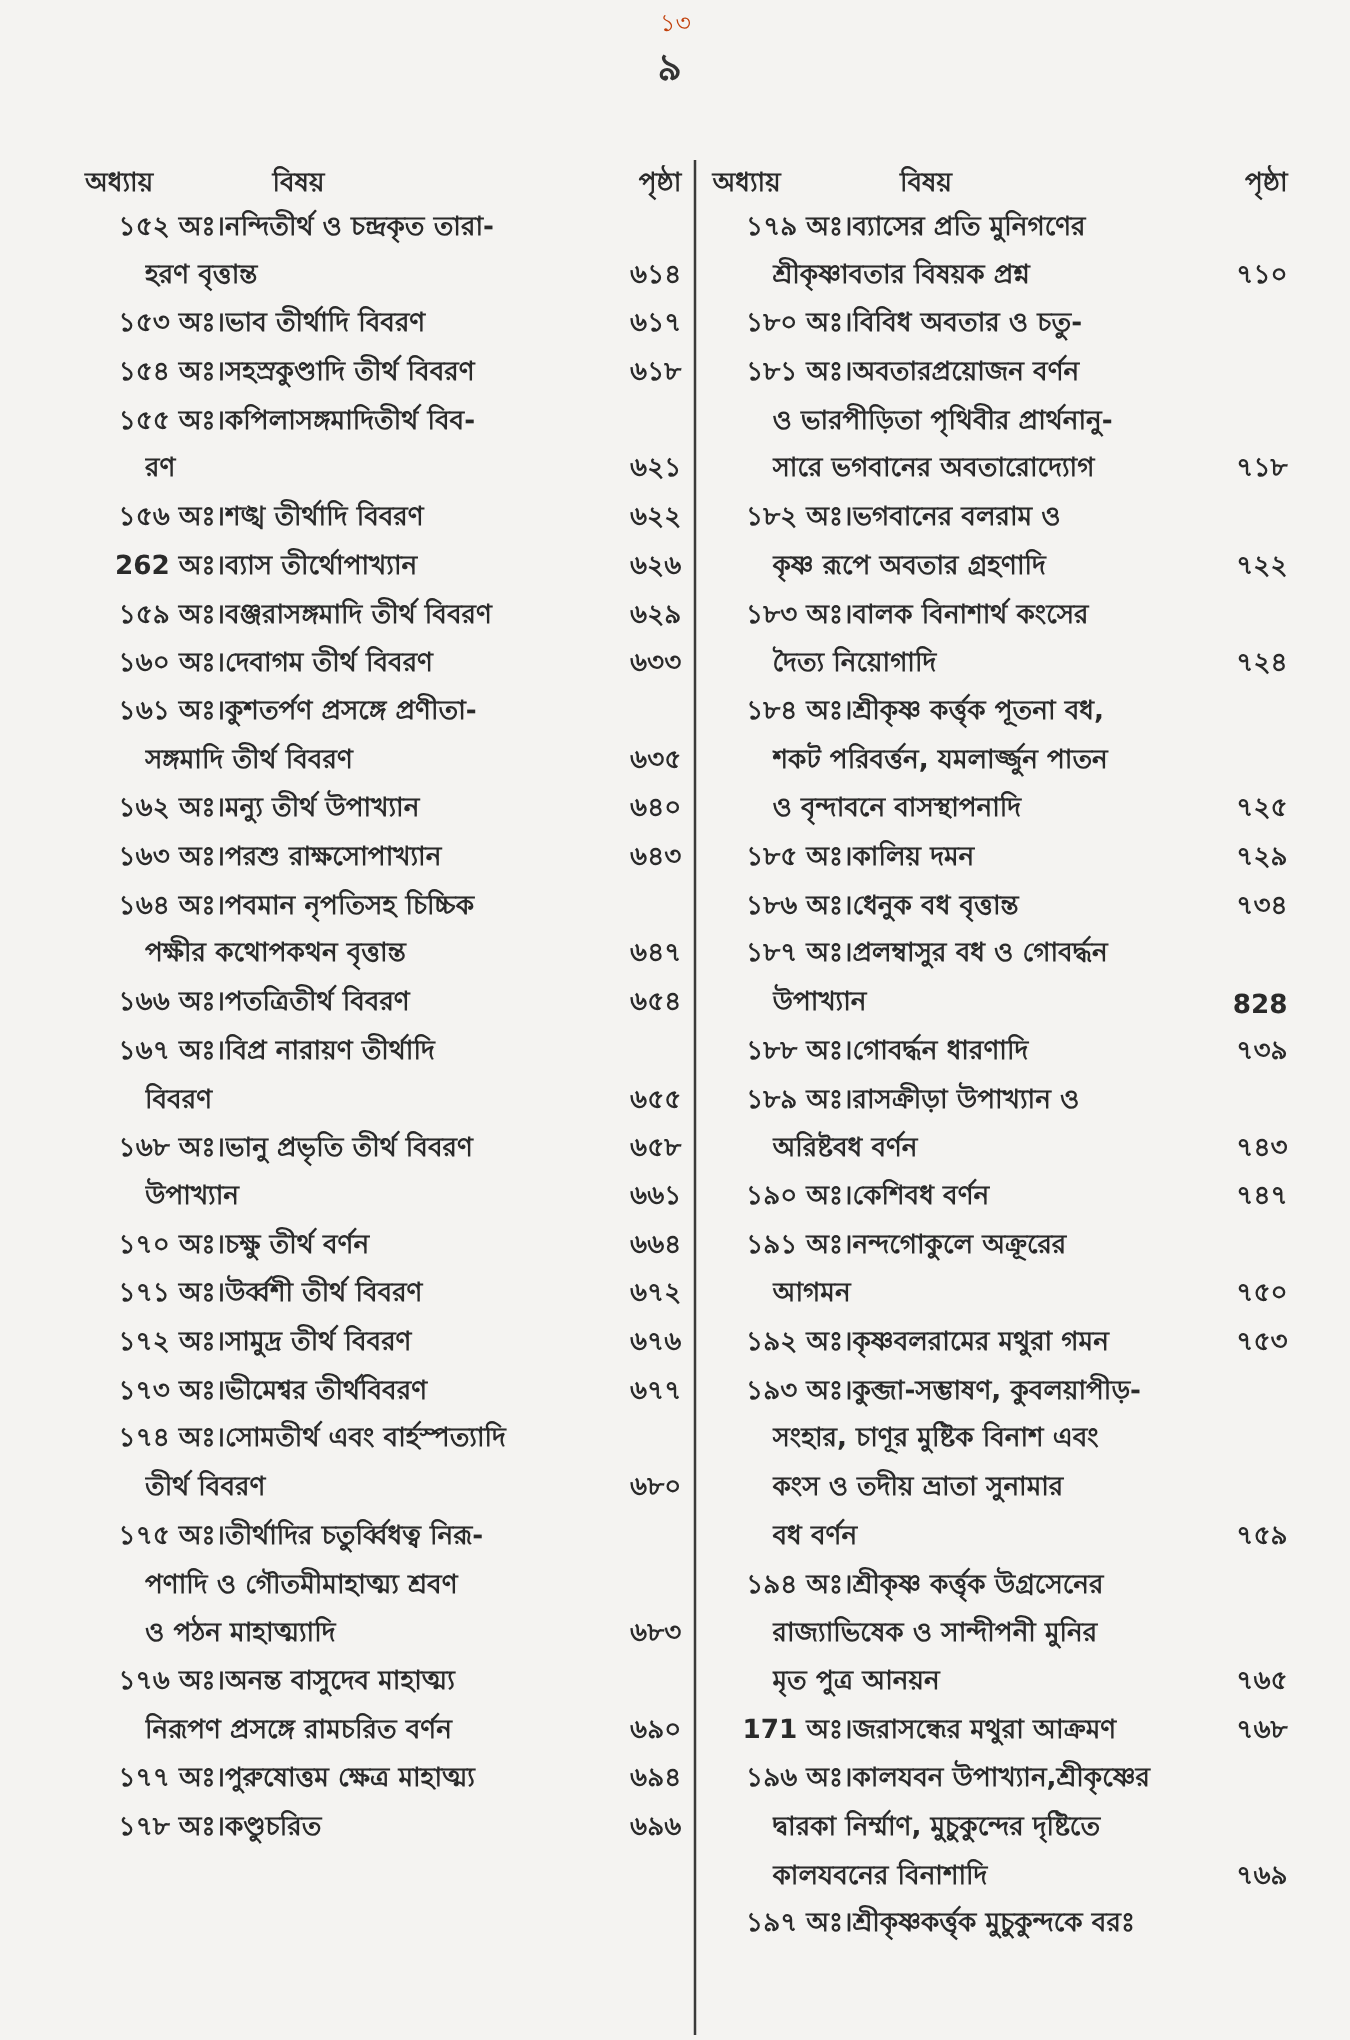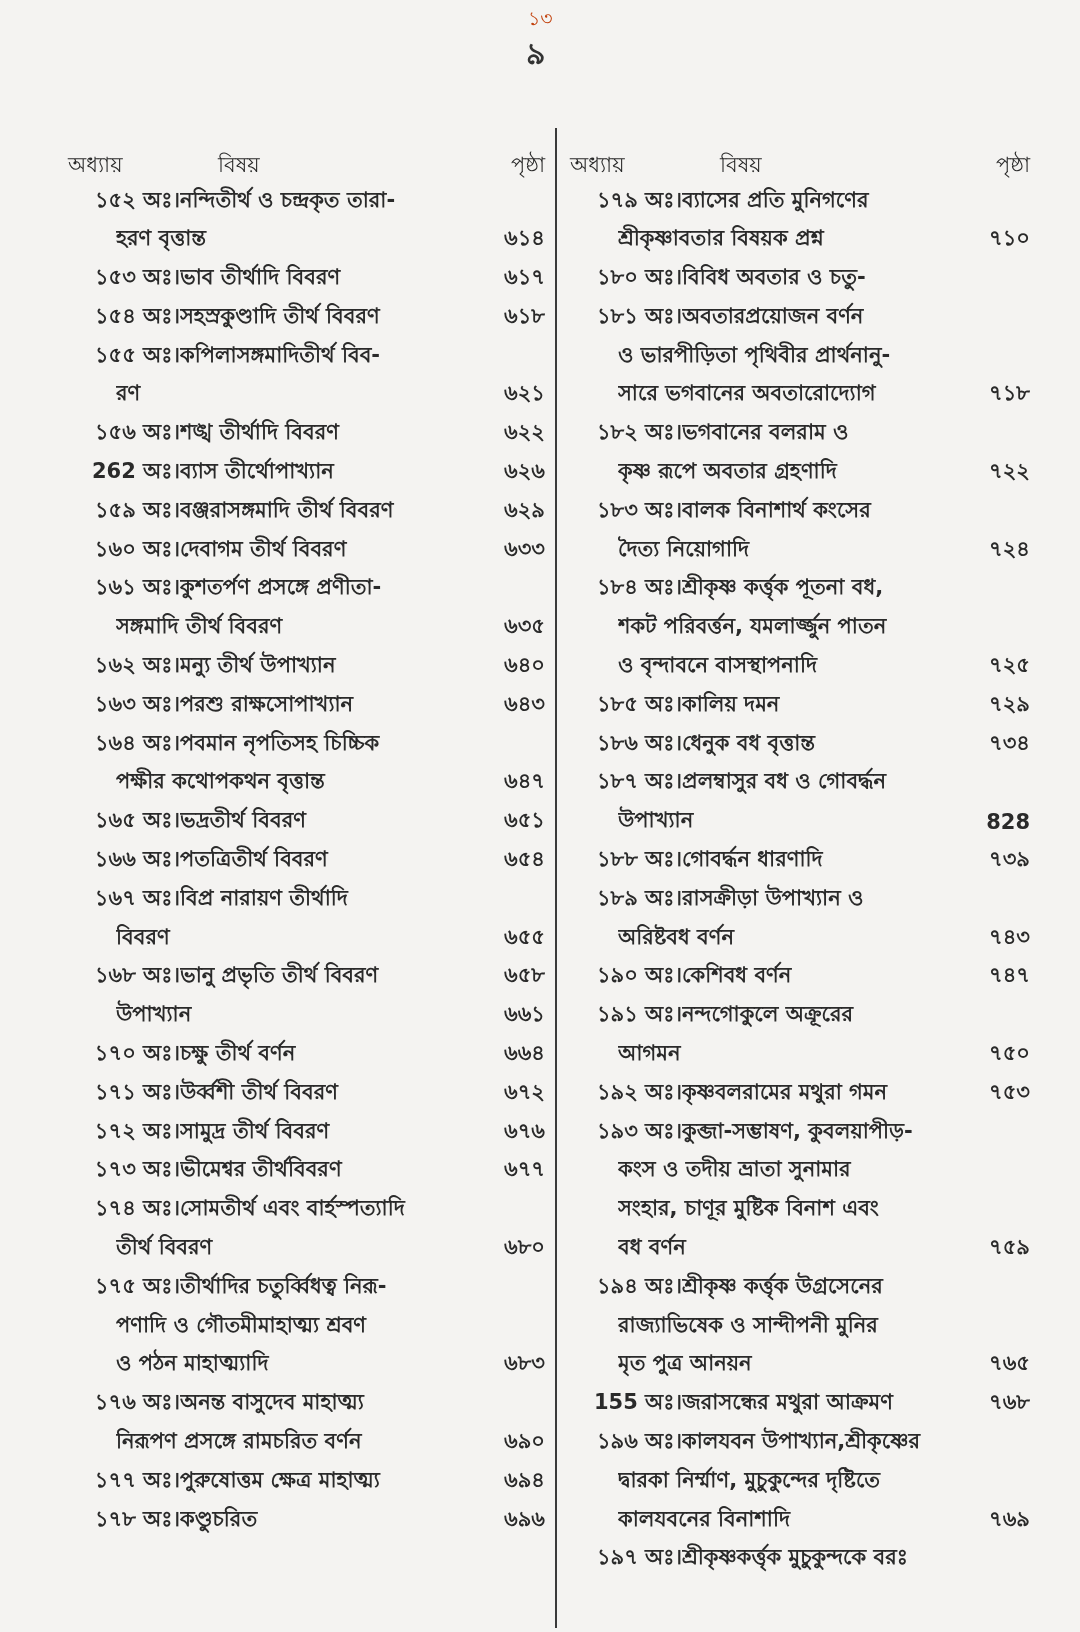--- a/index.html
+++ b/index.html
@@ -22,21 +22,21 @@
     position: absolute; left: 555px; top: 128px; width: 2px; height: 1500px;
     background: #3a3a3a;
   }
   .col {
     position: absolute; top: 128px;
   }
   .col.left { left: 68px; width: 477px; }
   .col.right { left: 570px; width: 460px; }
   .hdr {
     display: flex; height: 38px; align-items: center;
-    font-size: 21px; font-weight: normal; margin-top: 19px;
+    font-size: 21px; font-weight: bold;
   }
   .hdr .h1 { width: 150px; }
   .hdr .h2 { flex: 1; }
   .hdr .h3 { width: 60px; text-align: right; }
   .line {
     display: flex; align-items: center; height: 32px; margin-bottom: 6.8px;
     font-size: 21px; font-weight: bold; white-space: nowrap;
   }
   .ch { width: 112px; flex: none; text-align: right; }
   .text { flex: 1; overflow: hidden; }
@@ -132,25 +132,20 @@
         <span class="ch">১৬৪ অঃ।</span>
         <span class="text">পবমান নৃপতিসহ চিচ্চিক</span>
         <span class="pg"></span>
       </div>
       <div class="line">
         <span class="indent"></span>
         <span class="text">পক্ষীর কথোপকথন বৃত্তান্ত</span>
         <span class="pg">৬৪৭</span>
       </div>
       <div class="line">
-        <span class="ch">১৬৫ অঃ।</span>
-        <span class="text">ভদ্রতীর্থ বিবরণ</span>
-        <span class="pg">৬৫১</span>
-      </div>
-      <div class="line">
         <span class="ch">১৬৬ অঃ।</span>
         <span class="text">পতত্রিতীর্থ বিবরণ</span>
         <span class="pg">৬৫৪</span>
       </div>
       <div class="line">
         <span class="ch">১৬৭ অঃ।</span>
         <span class="text">বিপ্র নারায়ণ তীর্থাদি</span>
         <span class="pg"></span>
       </div>
       <div class="line">
@@ -363,26 +358,26 @@
         <span class="text">কৃষ্ণবলরামের মথুরা গমন</span>
         <span class="pg">৭৫৩</span>
       </div>
       <div class="line">
         <span class="ch">১৯৩ অঃ।</span>
         <span class="text">কুব্জা-সম্ভাষণ, কুবলয়াপীড়-</span>
         <span class="pg"></span>
       </div>
       <div class="line">
         <span class="indent"></span>
+        <span class="text">সংহার, চাণূর মুষ্টিক বিনাশ এবং</span>
+        <span class="pg"></span>
+      </div>
+      <div class="line">
+        <span class="indent"></span>
         <span class="text">কংস ও তদীয় ভ্রাতা সুনামার</span>
-        <span class="pg"></span>
-      </div>
-      <div class="line">
-        <span class="indent"></span>
-        <span class="text">সংহার, চাণূর মুষ্টিক বিনাশ এবং</span>
         <span class="pg"></span>
       </div>
       <div class="line">
         <span class="indent"></span>
         <span class="text">বধ বর্ণন</span>
         <span class="pg">৭৫৯</span>
       </div>
       <div class="line">
         <span class="ch">১৯৪ অঃ।</span>
         <span class="text">শ্রীকৃষ্ণ কর্ত্তৃক উগ্রসেনের</span>
@@ -392,21 +387,21 @@
         <span class="indent"></span>
         <span class="text">রাজ্যাভিষেক ও সান্দীপনী মুনির</span>
         <span class="pg"></span>
       </div>
       <div class="line">
         <span class="indent"></span>
         <span class="text">মৃত পুত্র আনয়ন</span>
         <span class="pg">৭৬৫</span>
       </div>
       <div class="line">
-        <span class="ch">155 অঃ।</span>
+        <span class="ch">171 অঃ।</span>
         <span class="text">জরাসন্ধের মথুরা আক্রমণ</span>
         <span class="pg">৭৬৮</span>
       </div>
       <div class="line">
         <span class="ch">১৯৬ অঃ।</span>
         <span class="text">কালযবন উপাখ্যান,শ্রীকৃষ্ণের</span>
         <span class="pg"></span>
       </div>
       <div class="line">
         <span class="indent"></span>

